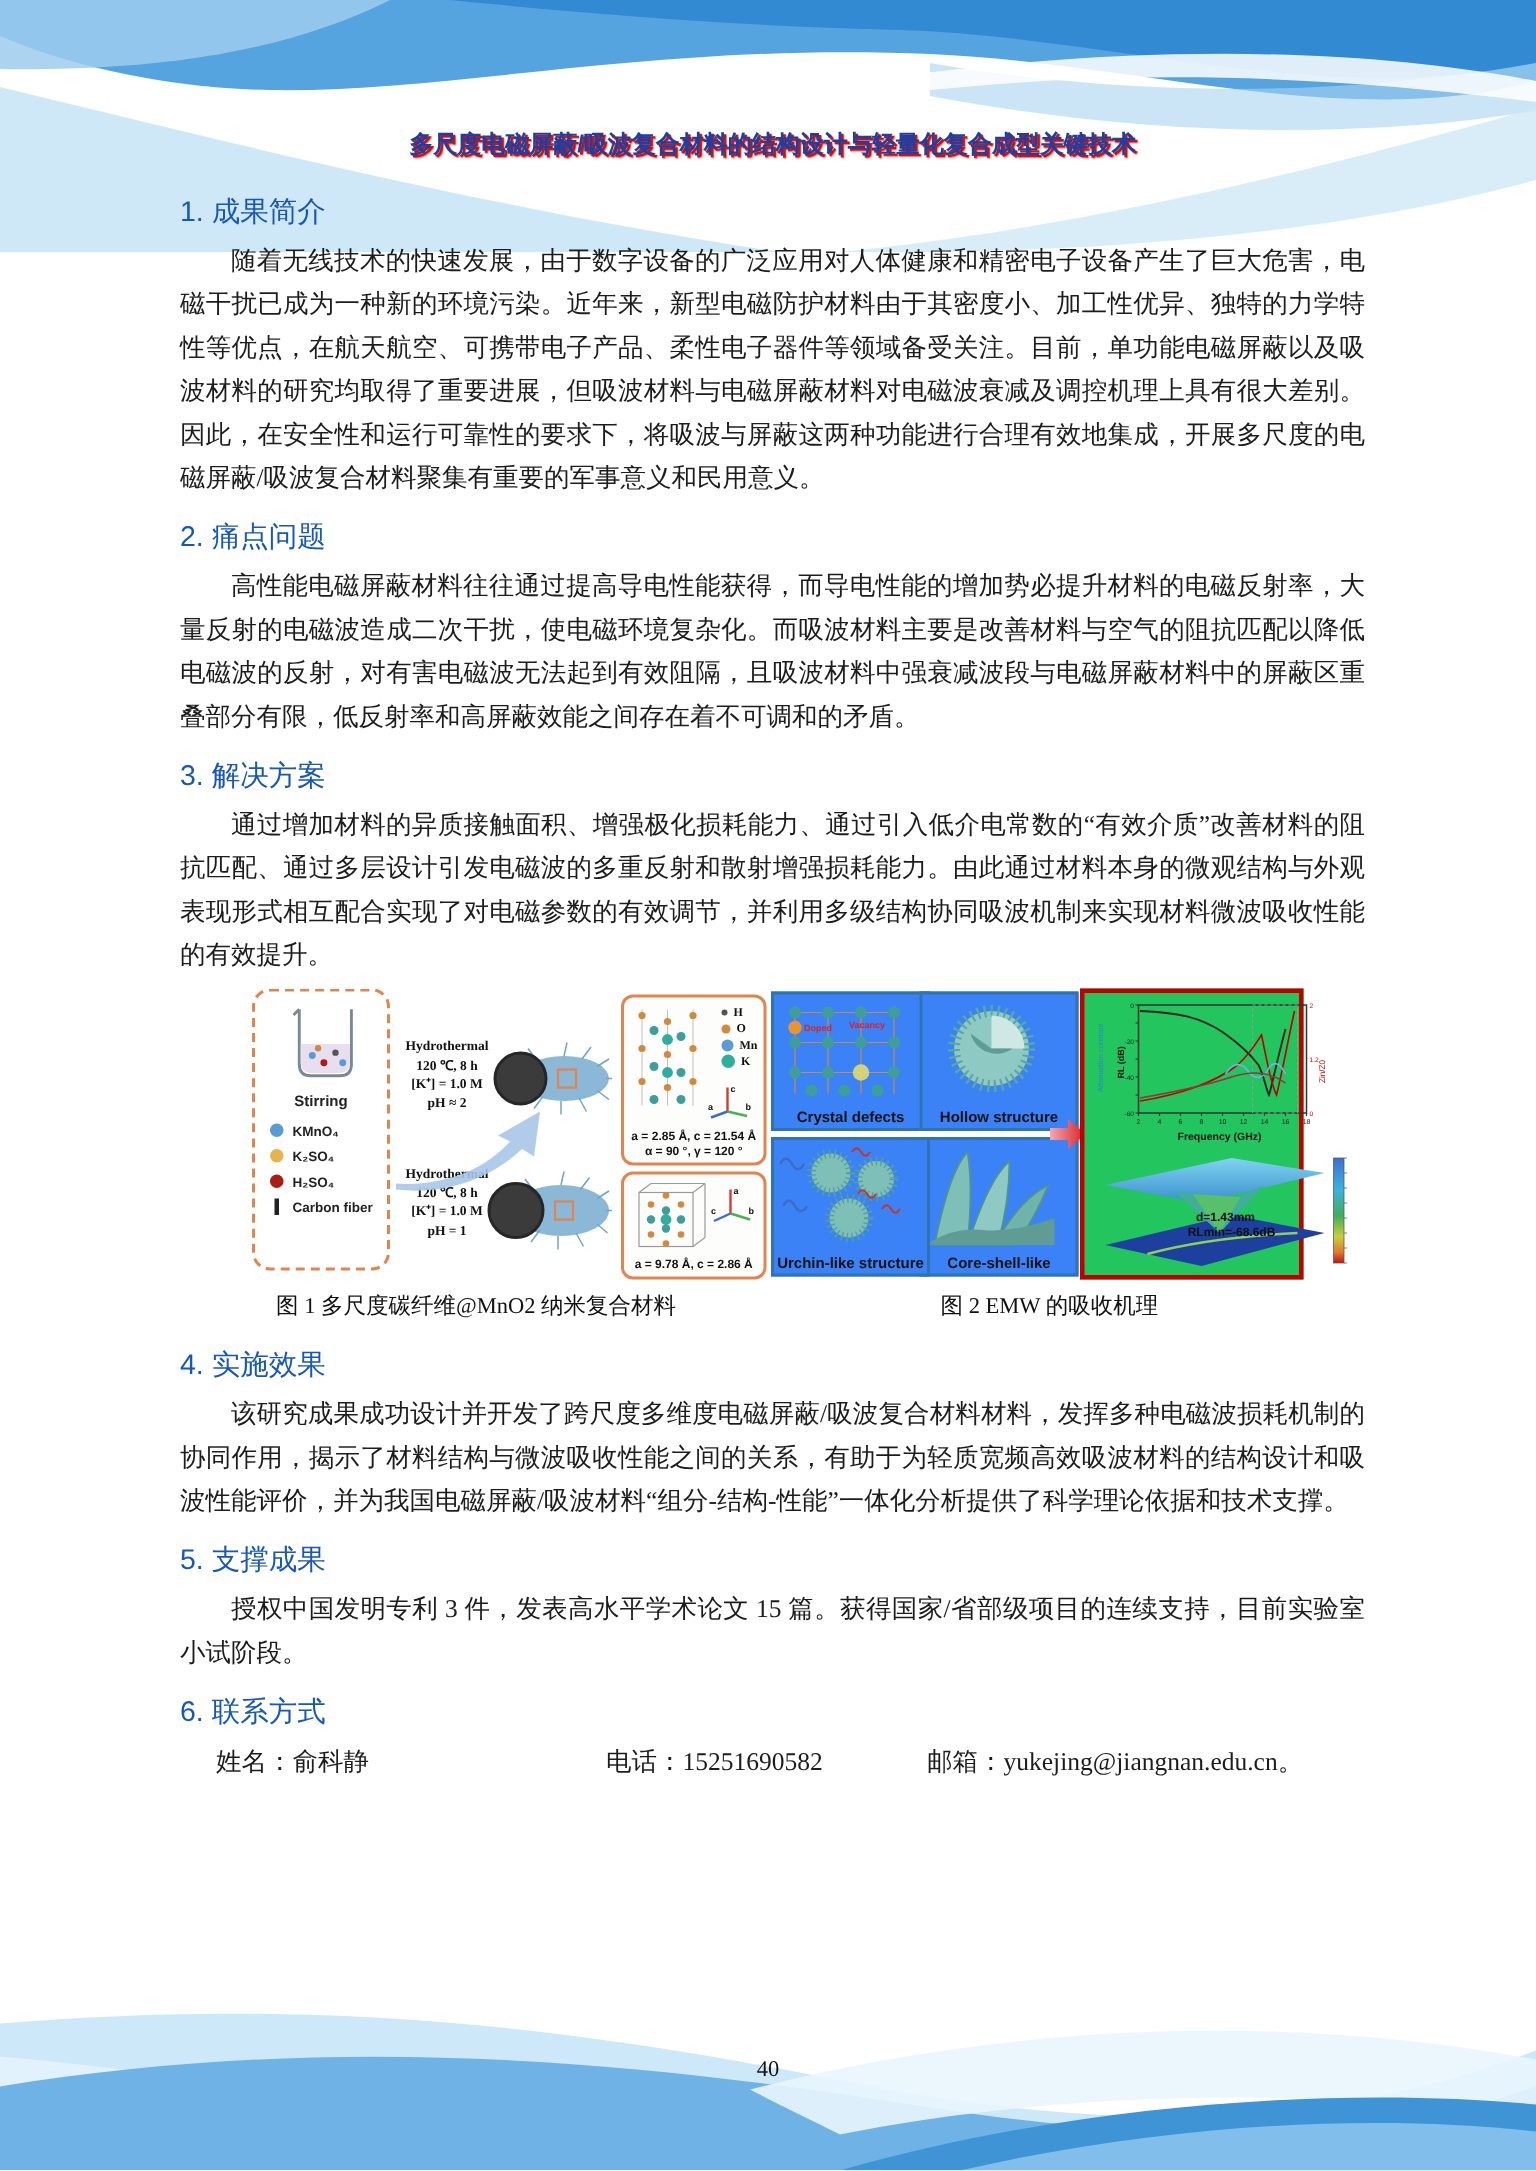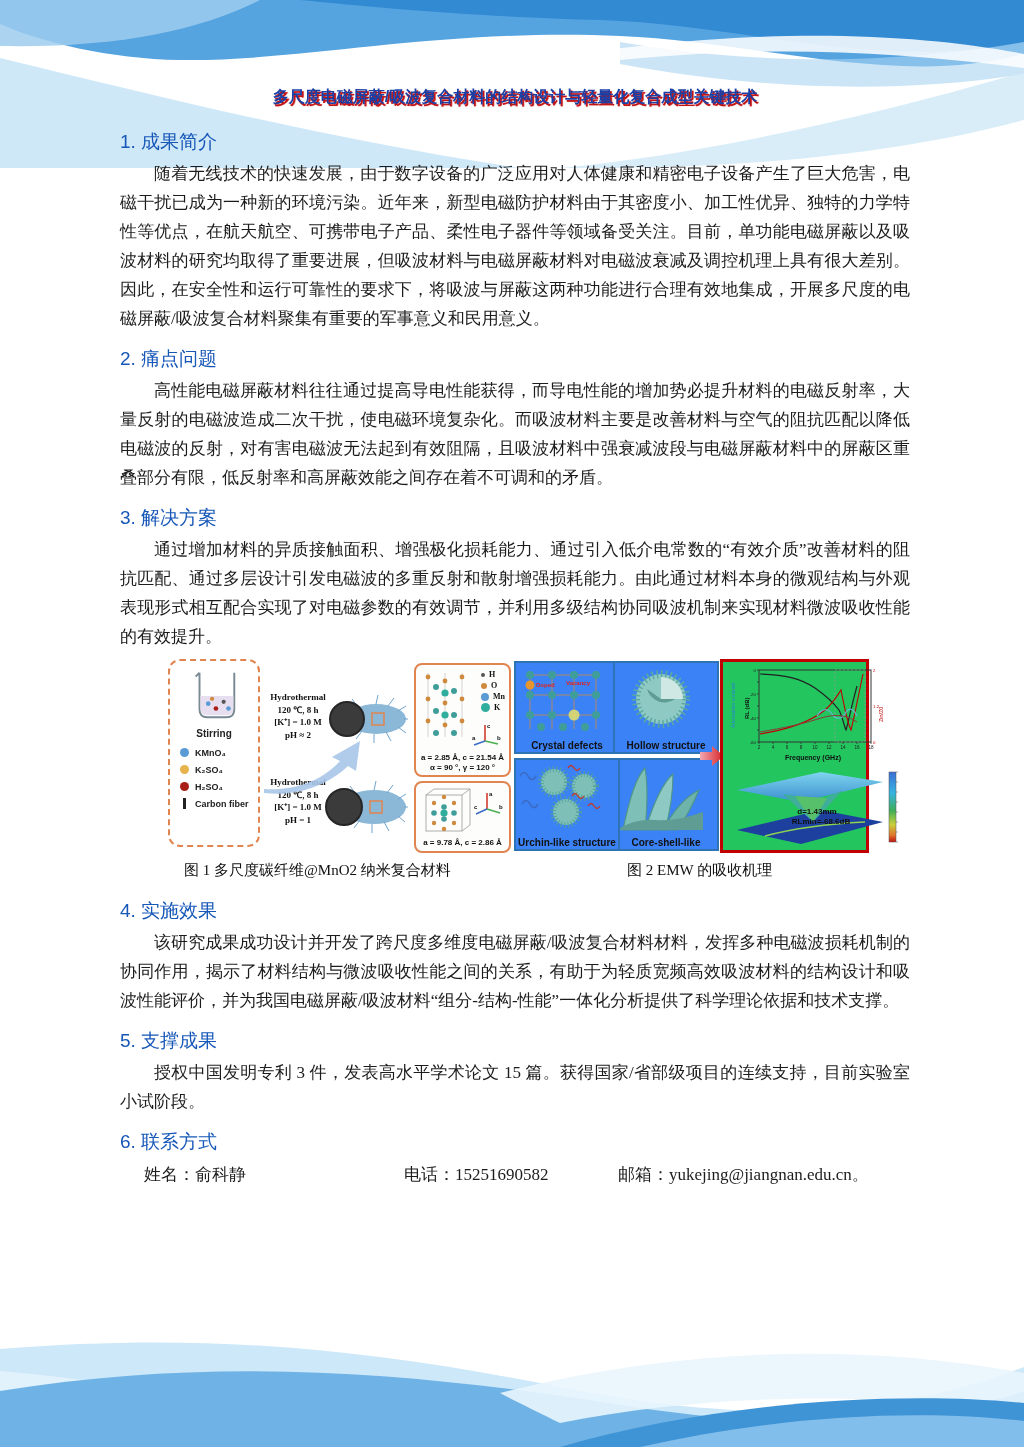--- a/index.html
+++ b/index.html
@@ -66,20 +66,21 @@
 
   <svg class="bottom-deco" viewBox="0 0 1024 120">
     <path d="M0,22 C200,6 360,20 560,60 C760,100 900,88 1024,40 V120 H0 Z" fill="#cde8f9"></path>
     <path d="M0,44 C150,58 300,82 470,112 L0,112 Z" fill="#e2f2fc"></path>
     <path d="M0,64 C220,28 420,46 620,78 C800,106 930,98 1024,64 V120 H0 Z" fill="#6fb3e6"></path>
     <path d="M500,66 C680,20 860,16 1024,46 V88 C880,62 700,68 560,96 C540,86 515,74 500,66 Z" fill="#e9f5fd" opacity="0.9"></path>
     <path d="M560,120 C720,74 900,64 1024,76 V120 Z" fill="#3f94d6"></path>
     <path d="M640,120 C780,88 920,82 1024,94 V120 Z" fill="#8ec6ee" opacity="0.85"></path>
   </svg>
 
+  <div class="page-num">40</div>
 
   <div class="content">
 
     <h1 class="doc-title">多尺度电磁屏蔽/吸波复合材料的结构设计与轻量化复合成型关键技术</h1>
 
     <h2 class="sec-h" style="margin-top:18px">1. 成果简介</h2>
     <p class="sec-p">随着无线技术的快速发展，由于数字设备的广泛应用对人体健康和精密电子设备产生了巨大危害，电磁干扰已成为一种新的环境污染。近年来，新型电磁防护材料由于其密度小、加工性优异、独特的力学特性等优点，在航天航空、可携带电子产品、柔性电子器件等领域备受关注。目前，单功能电磁屏蔽以及吸波材料的研究均取得了重要进展，但吸波材料与电磁屏蔽材料对电磁波衰减及调控机理上具有很大差别。因此，在安全性和运行可靠性的要求下，将吸波与屏蔽这两种功能进行合理有效地集成，开展多尺度的电磁屏蔽/吸波复合材料聚集有重要的军事意义和民用意义。</p>
 
     <h2 class="sec-h">2. 痛点问题</h2>
     <p class="sec-p">高性能电磁屏蔽材料往往通过提高导电性能获得，而导电性能的增加势必提升材料的电磁反射率，大量反射的电磁波造成二次干扰，使电磁环境复杂化。而吸波材料主要是改善材料与空气的阻抗匹配以降低电磁波的反射，对有害电磁波无法起到有效阻隔，且吸波材料中强衰减波段与电磁屏蔽材料中的屏蔽区重叠部分有限，低反射率和高屏蔽效能之间存在着不可调和的矛盾。</p>

